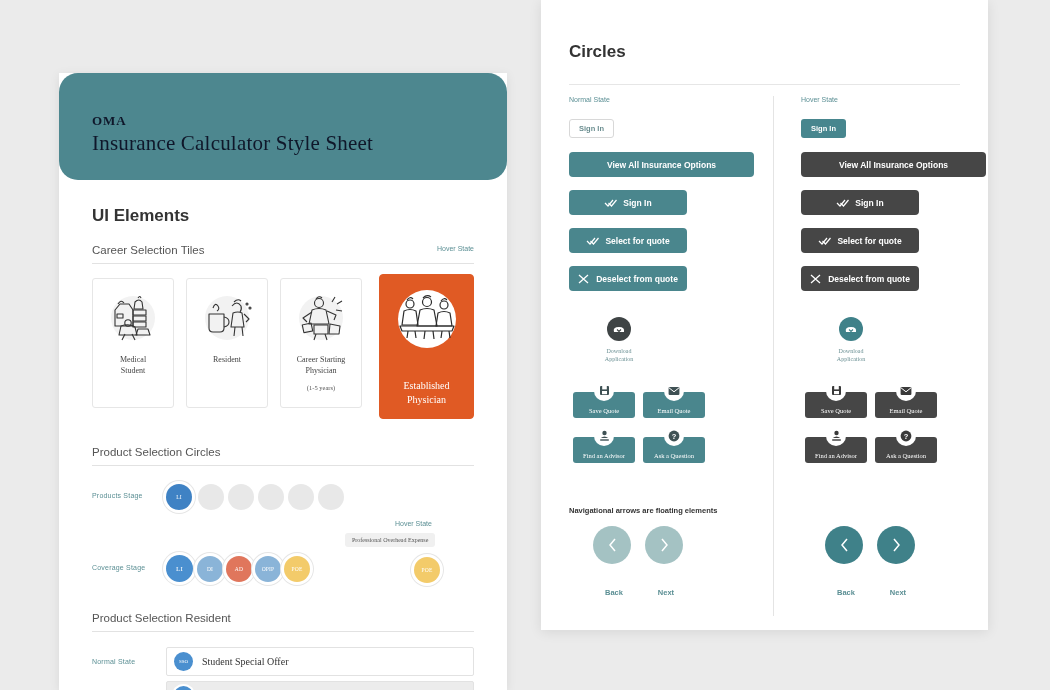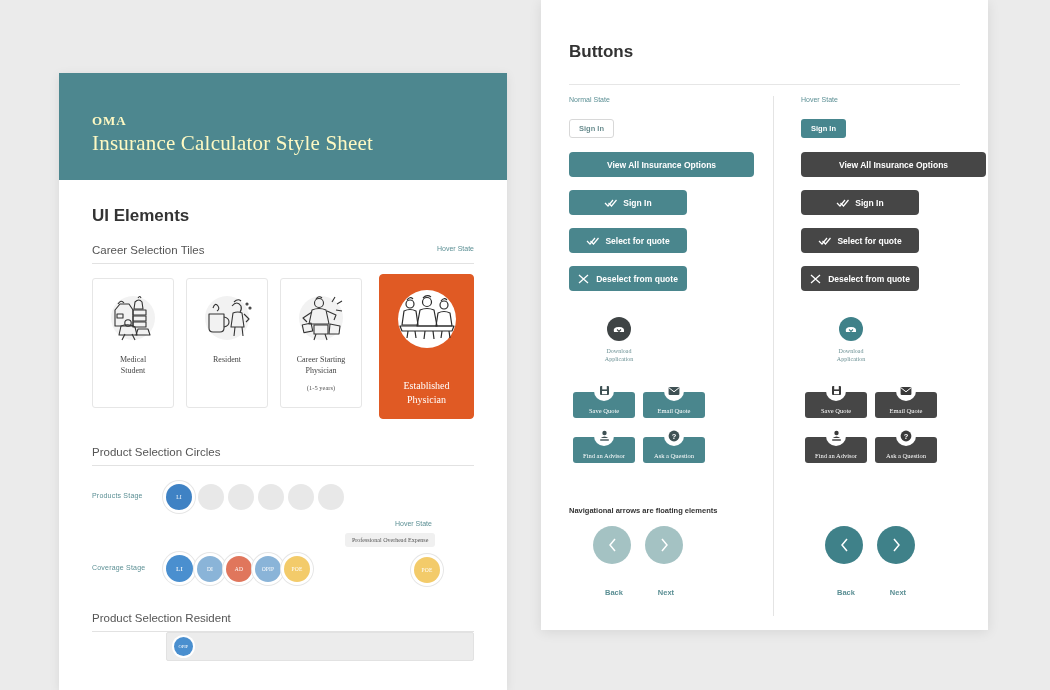--- a/index.html
+++ b/index.html
@@ -10,21 +10,21 @@
     position:relative;
   }
   
   .left-panel{
     position:absolute; left:59px; top:73px; width:448px; height:617px;
     background:#ffffff;
     box-shadow:0 2px 10px rgba(0,0,0,.08);
     overflow:hidden;
   }
   .lp-header{
-    background:#4d878f; height:107px; padding:40px 0 0 33px; color:#fef9c3;
+    background:#4d878f; height:107px; padding:40px 0 0 33px; color:#0f172a;border-radius:19px;
   }
   .lp-brand{
     font-family:"Liberation Serif", serif;
     font-size:13px; letter-spacing:.9px; font-weight:700;
   }
   .lp-title{
     font-family:"Liberation Serif", serif;
     font-size:21px; font-weight:400; margin-top:2px; letter-spacing:.2px;
   }
   .lp-body{ padding:0 33px; }
@@ -339,34 +339,41 @@
       <div class="tooltip" style="left:253px; top:-19px;">Professional Overhead Expense</div>
       <div class="circ ring" style="left:322px; top:5px; background:#f3cb6a;">
           <span>POE</span>
         </div>
     </div>
 
     <div class="section-h2" style="margin-top:14px;">
       <span>Product Selection Resident</span>
     </div>
 
+    <div style="position:relative; margin-top:15px; height:34px;">
+      <span class="sub-label" style="position:absolute; left:0; top:11px;">Normal State</span>
+      <div class="banner" style="position:absolute; left:74px; width:308px;">
+        <div class="banner-badge">SSO</div>
+        <div class="banner-text">Student Special Offer</div>
+      </div>
+    </div>
 
     <div style="position:relative; margin-top:0px; height:34px;">
 
       <div class="banner active" style="position:absolute; left:74px; width:308px;">
         <div class="banner-badge" style="font-size:4.5px;">OPIP</div>
 
       </div>
     </div>
 
   </div>
 </div>
 
 <div class="right-panel">
-  <div class="rp-title">Buttons</div>
+  <div class="rp-title">Circles</div>
   <div class="rp-divider"></div>
 
   <div class="rp-cols">
     <div class="col-sep"></div>
 
     <div class="col normal">
       <div class="state-label">Normal State</div>
 
       <div class="btn-signin-outline">Sign In</div>
 

